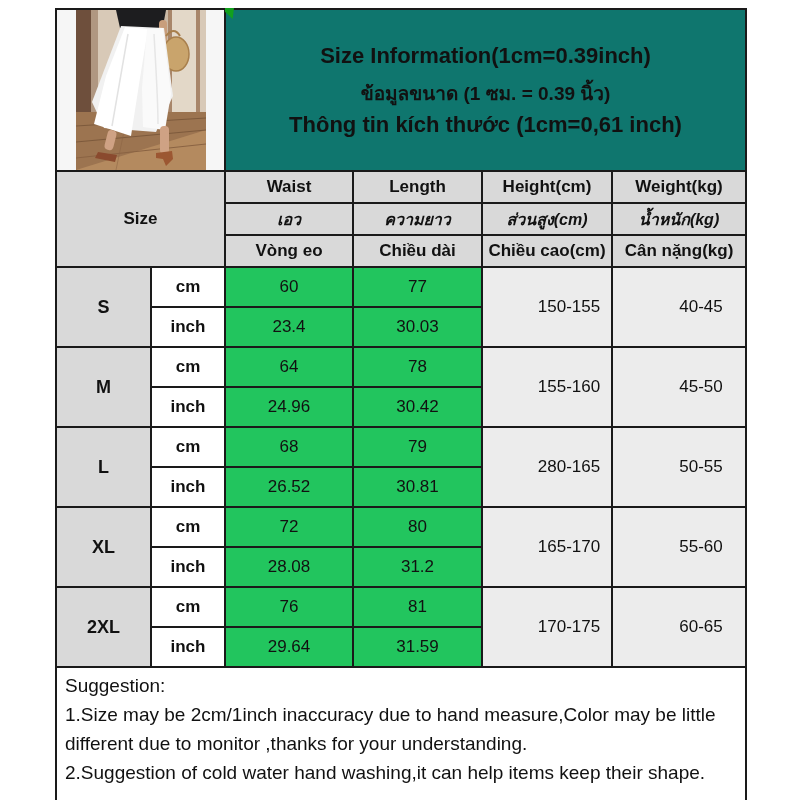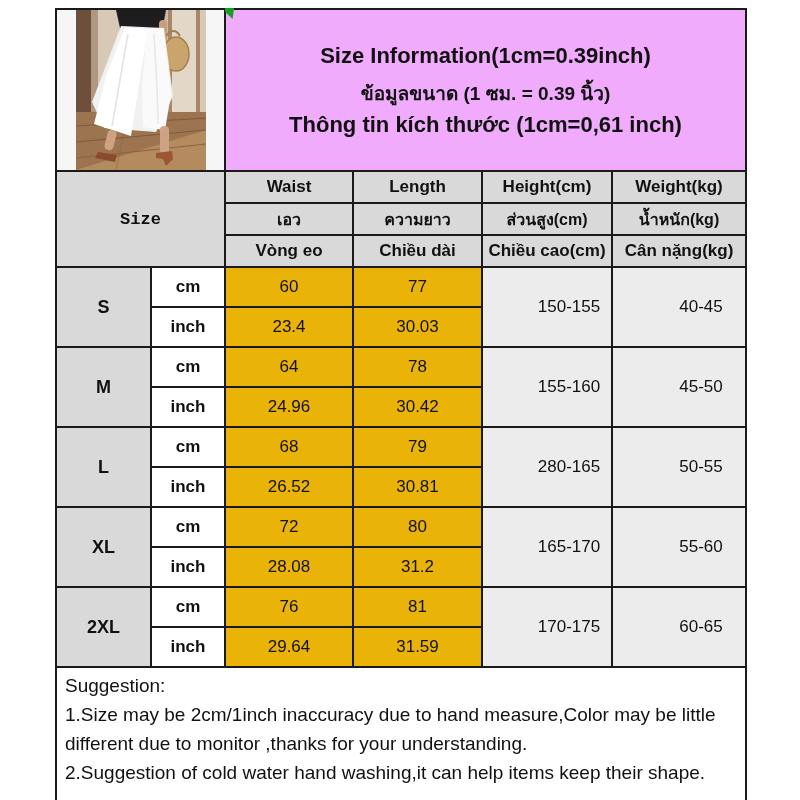--- a/index.html
+++ b/index.html
@@ -6,33 +6,33 @@
   body{
     width:800px;height:800px;position:relative;overflow:hidden;
     font-family:"Liberation Sans","DejaVu Sans",sans-serif;color:#111;
   }
   .sheet{position:absolute;left:55px;top:8px;width:690px;}
   table{border-collapse:collapse;table-layout:fixed;width:690px;}
   td{border:2px solid #1a1a1a;text-align:center;vertical-align:middle;padding:0;overflow:hidden;}
 
   
   .photo-cell{background:#f6f6f6;height:160px;vertical-align:top;}
-  .title-cell{background:#f0abfc;}
+  .title-cell{background:#0f766e;}
   .title-en,.title-vi{font-size:22px;font-weight:bold;line-height:31px;}
   .title-th{font-size:19px;font-weight:bold;line-height:30px;margin-top:8px;}
 
   
   .hdr td{background:#d9d9d9;font-weight:bold;height:30px;font-size:17px;}
-  .hdr-th td{font-size:16px;}
-  .size-head{font-size:30px;font-weight:bold;background:#d9d9d9;font-family:Liberation Mono, monospace;}
+  .hdr-th td{font-size:16px;font-style:italic;}
+  .size-head{font-size:30px;font-weight:bold;background:#d9d9d9;}
 
   
   .size-cell{background:#d9d9d9;font-weight:bold;font-size:18px;}
   .unit{background:#fff;font-weight:bold;font-size:17px;height:38px;}
-  .val{background:#eab308;font-size:17px;}
+  .val{background:#22c55e;font-size:17px;}
   .range{background:#ececec;font-size:17px;padding-left:44px;}
 
   
   .attn{background:#fff;height:148px;text-align:left;vertical-align:top;padding:3px 8px;}
   .attn div{font-size:19px;line-height:29px;}
 
   .photo-wrap{width:130px;height:160px;margin:0 auto;display:block;}
 
   .green-marker{
     position:absolute;left:170px;top:0;width:9px;height:11px;background:#12a01e;

